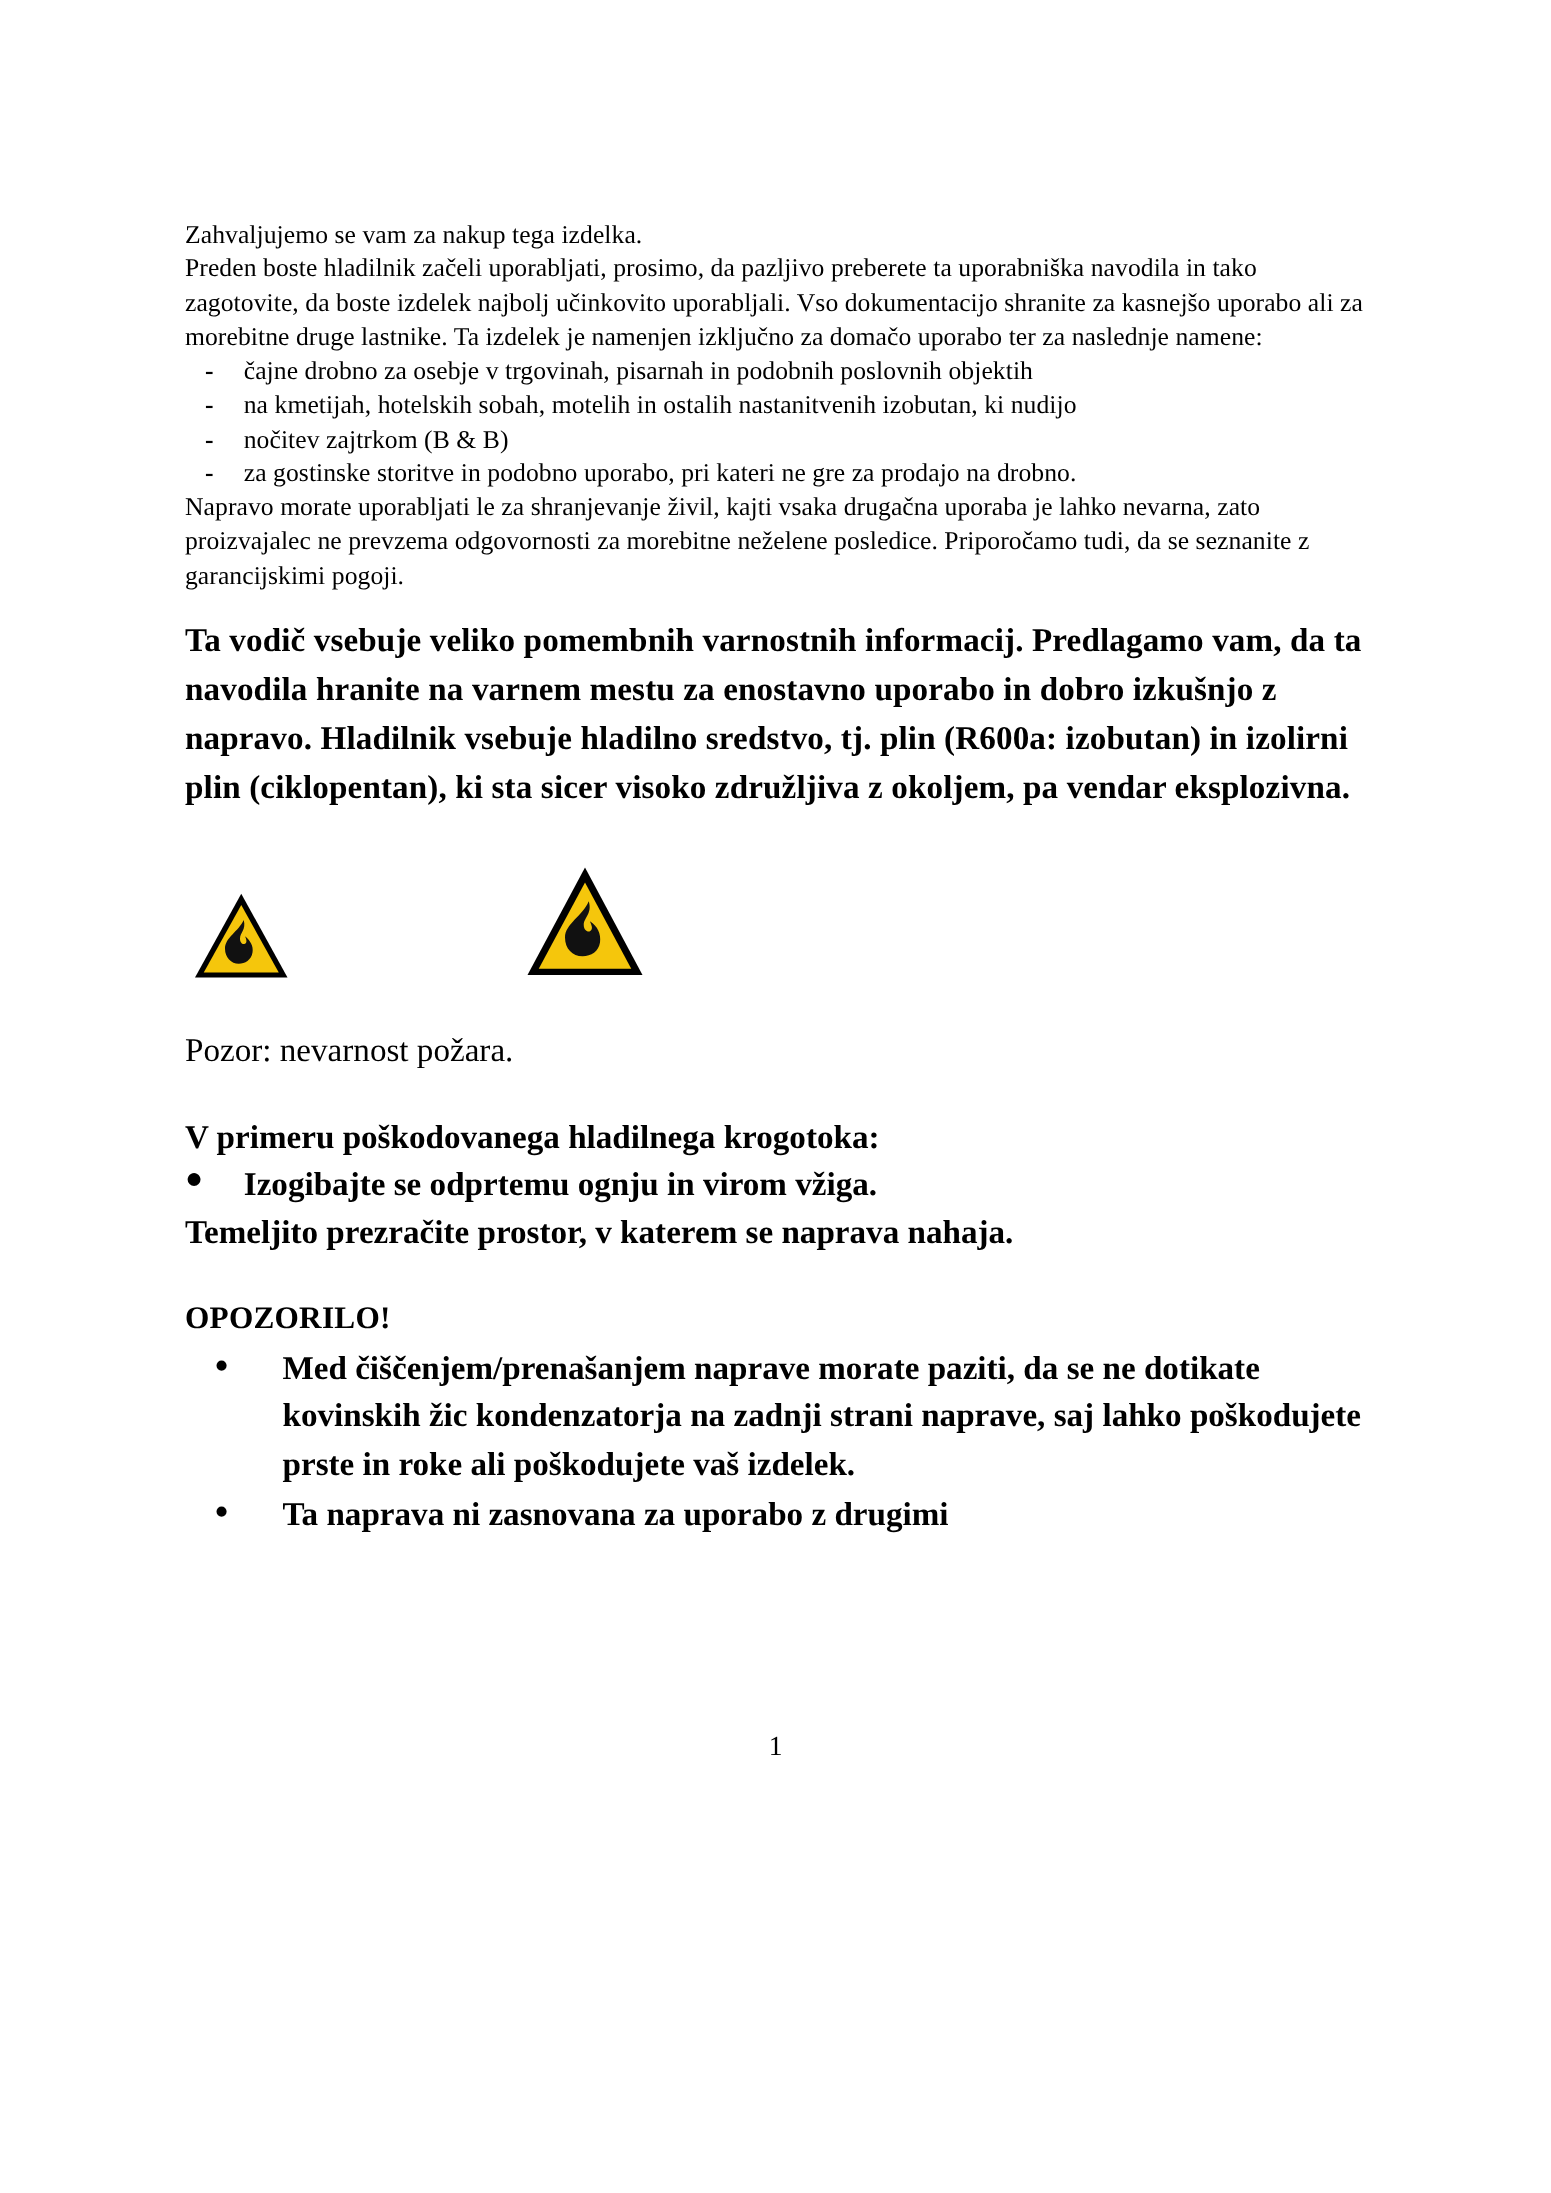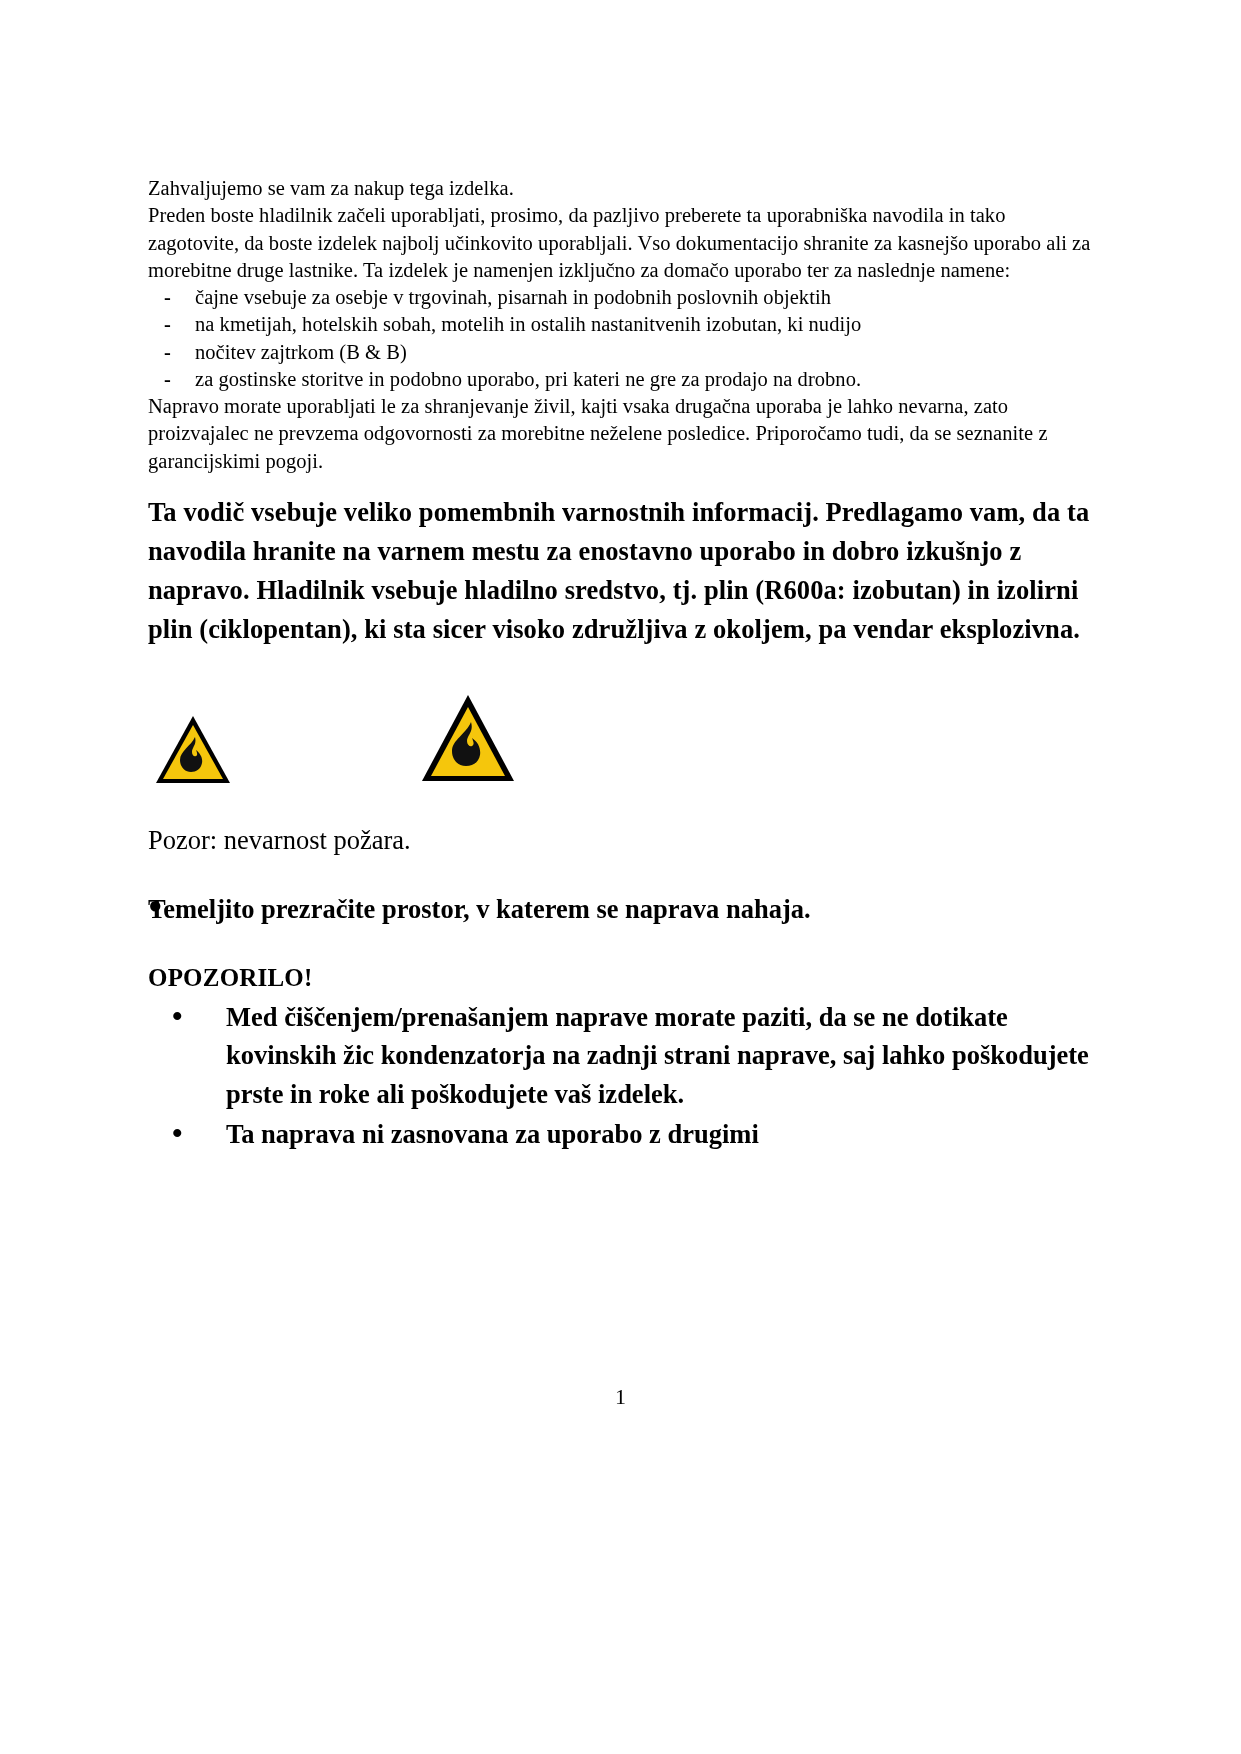--- a/index.html
+++ b/index.html
@@ -137,21 +137,21 @@
 </style>
 </head>
 <body>
 
 <div class="page">
 
   <div class="intro">
     <p>Zahvaljujemo se vam za nakup tega izdelka.</p>
     <p>Preden boste hladilnik začeli uporabljati, prosimo, da pazljivo preberete ta uporabniška navodila in tako zagotovite, da boste izdelek najbolj učinkovito uporabljali. Vso dokumentacijo shranite za kasnejšo uporabo ali za morebitne druge lastnike. Ta izdelek je namenjen izključno za domačo uporabo ter za naslednje namene:</p>
     <ul class="dash-list">
-      <li><span class="dash">-</span><span>čajne vsebuje za osebje v trgovinah, pisarnah in podobnih poslovnih objektih</span></li>
+      <li><span class="dash">-</span><span>čajne drobno za osebje v trgovinah, pisarnah in podobnih poslovnih objektih</span></li>
       <li><span class="dash">-</span><span>na kmetijah, hotelskih sobah, motelih in ostalih nastanitvenih izobutan, ki nudijo</span></li>
       <li><span class="dash">-</span><span>nočitev zajtrkom (B &amp; B)</span></li>
       <li><span class="dash">-</span><span>za gostinske storitve in podobno uporabo, pri kateri ne gre za prodajo na drobno.</span></li>
     </ul>
     <p>Napravo morate uporabljati le za shranjevanje živil, kajti vsaka drugačna uporaba je lahko nevarna, zato proizvajalec ne prevzema odgovornosti za morebitne neželene posledice. Priporočamo tudi, da se seznanite z garancijskimi pogoji.</p>
   </div>
 
 
   <p class="big-bold">Ta vodič vsebuje veliko pomembnih varnostnih informacij. Predlagamo vam, da ta navodila hranite na varnem mestu za enostavno uporabo in dobro izkušnjo z napravo. Hladilnik vsebuje hladilno sredstvo, tj. plin (R600a: izobutan) in izolirni plin (ciklopentan), ki sta sicer visoko združljiva z okoljem, pa vendar eksplozivna.</p>
 
@@ -168,21 +168,22 @@
         <polygon points="50,4 96,90 4,90" fill="#000000"></polygon>
         <polygon points="50,16 87,85 13,85" fill="#f5c60c"></polygon>
         <path d="M53 31 c3 10 -4 13 -4 19 c0 4 3 6 5 5 c3 -2 1 -5 0 -8 c6 4 9 10 8 17 c-1 7 -7 11 -14 11 c-8 0 -14 -6 -14 -15 c0 -11 14 -17 19 -29 z" fill="#111111"></path>
       </svg>
     </span>
   </div>
 
   <p class="caption-bold">Pozor: nevarnost požara.</p>
 
   <div class="block-gap">
-    <p class="bullet-line"><span class="dot">●</span></p>
+    <p class="plain-bold-line">V primeru poškodovanega hladilnega krogotoka:</p>
+    <p class="bullet-line"><span class="dot">●</span><span>Izogibajte se odprtemu ognju in virom vžiga.</span></p>
     <p class="plain-bold-line">Temeljito prezračite prostor, v katerem se naprava nahaja.</p>
   </div>
 
   <h3 class="warn-title">OPOZORILO!</h3>
   <ul class="warn-list">
     <li><span class="dot">•</span><span>Med čiščenjem/prenašanjem naprave morate paziti, da se ne dotikate kovinskih žic kondenzatorja na zadnji strani naprave, saj lahko poškodujete prste in roke ali poškodujete vaš izdelek.</span></li>
     <li><span class="dot">•</span><span>Ta naprava ni zasnovana za uporabo z drugimi</span></li>
   </ul>
 
   <div class="page-number">1</div>

